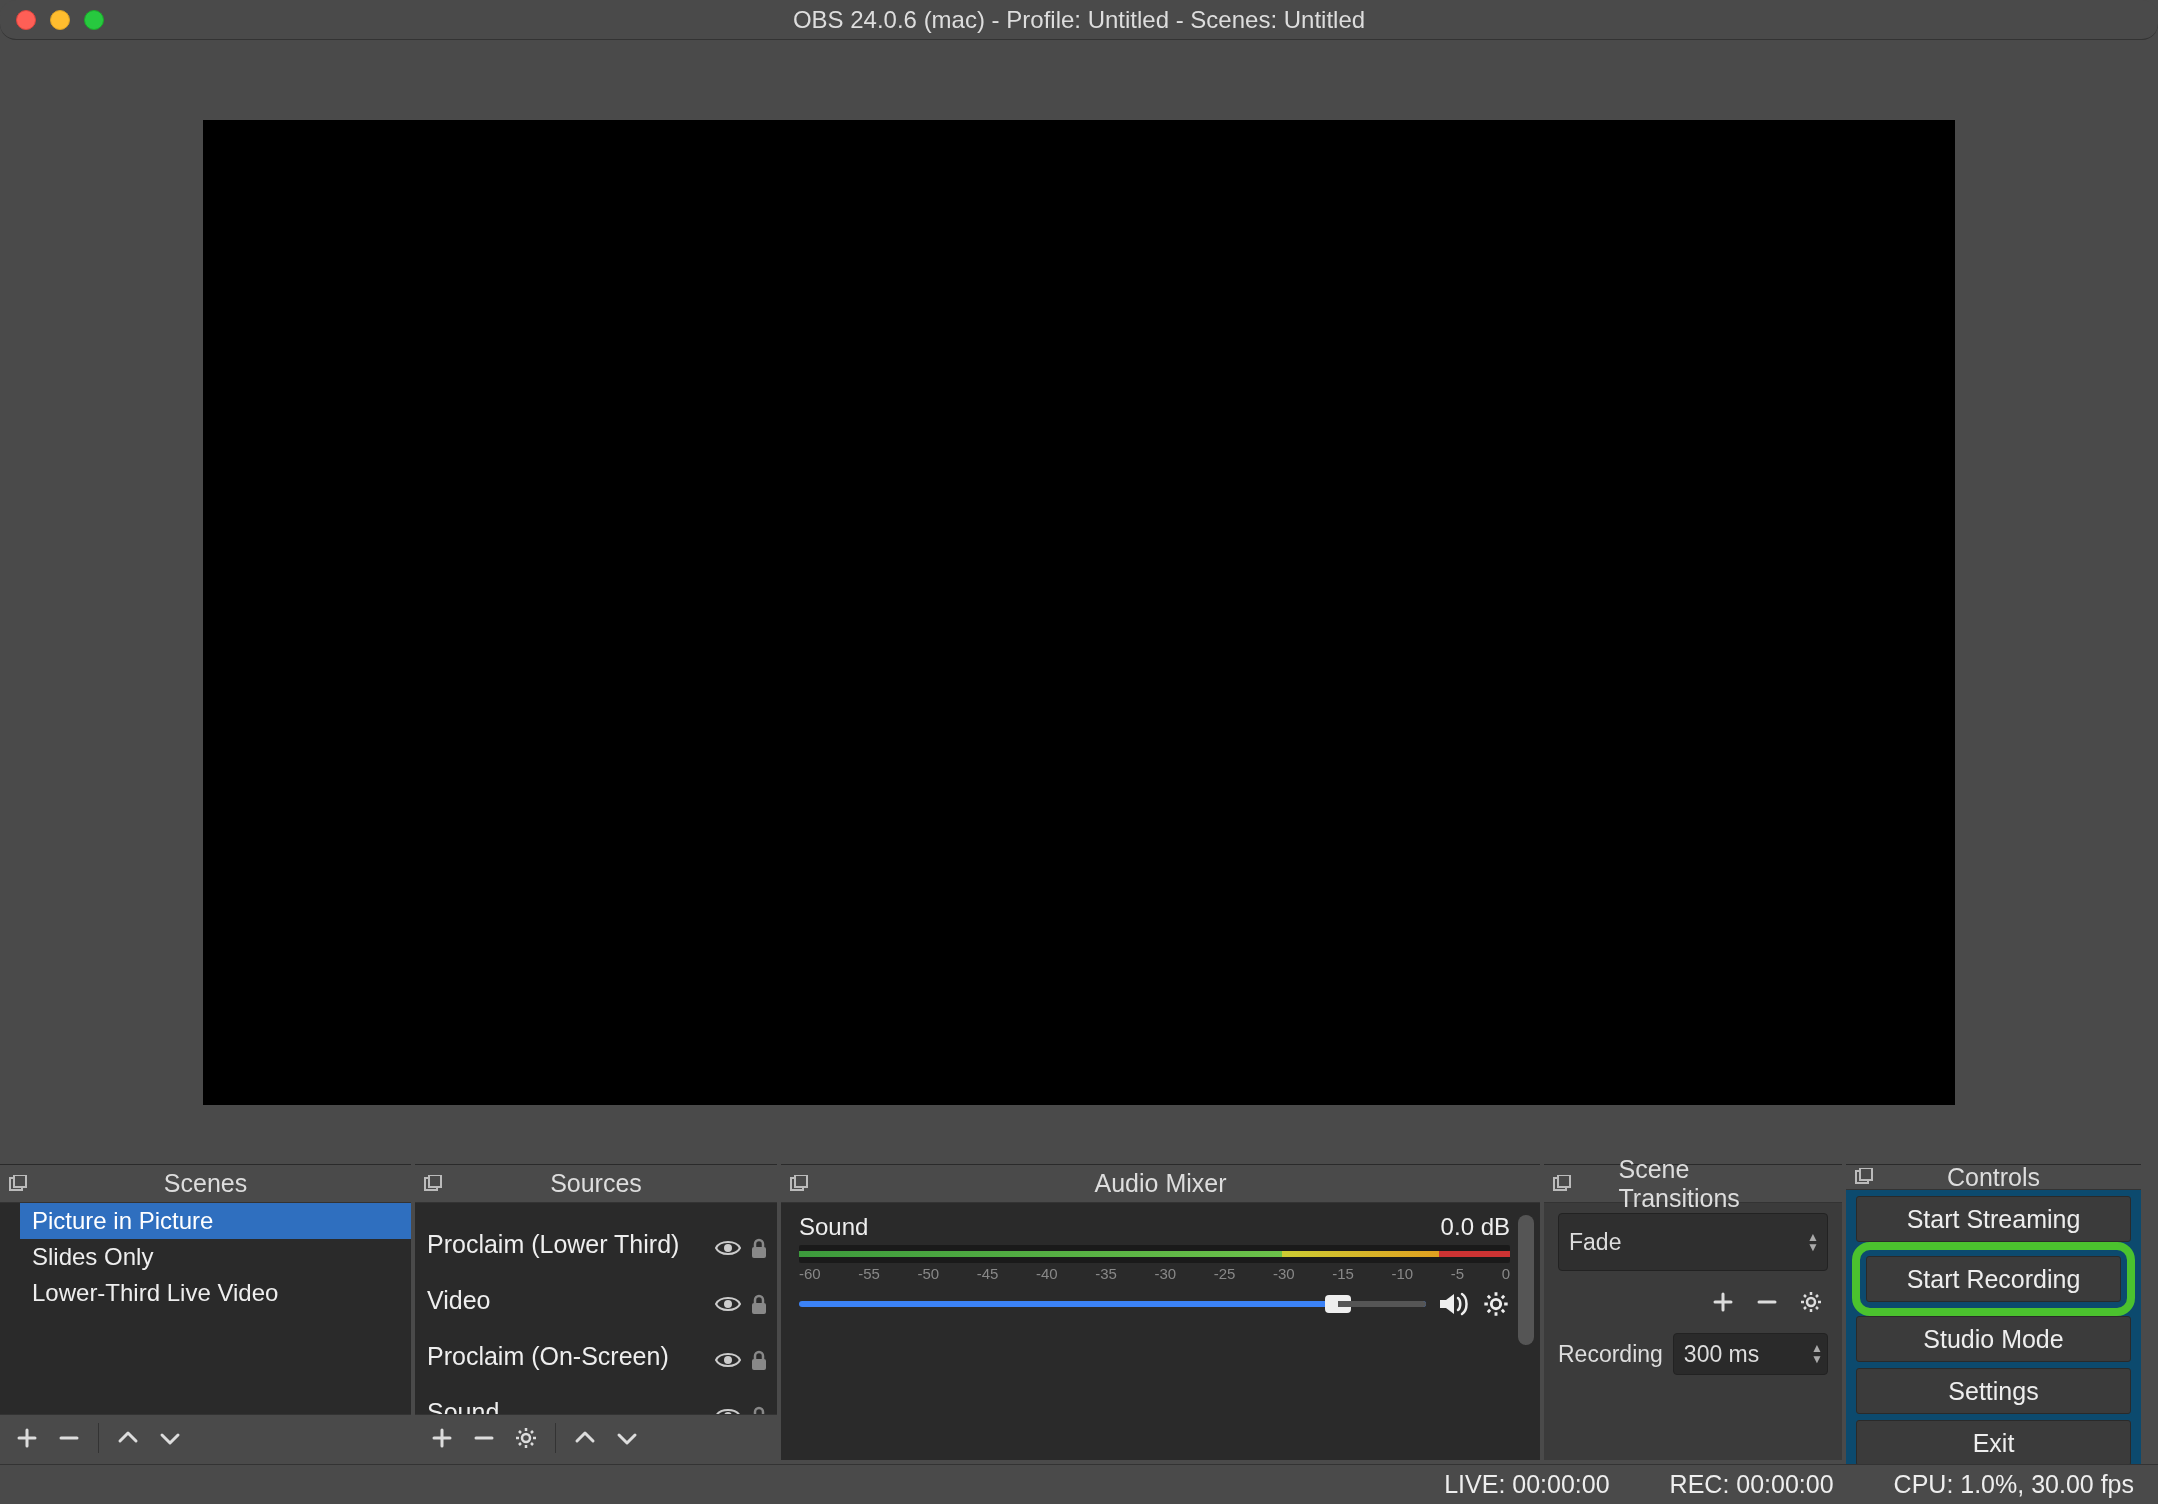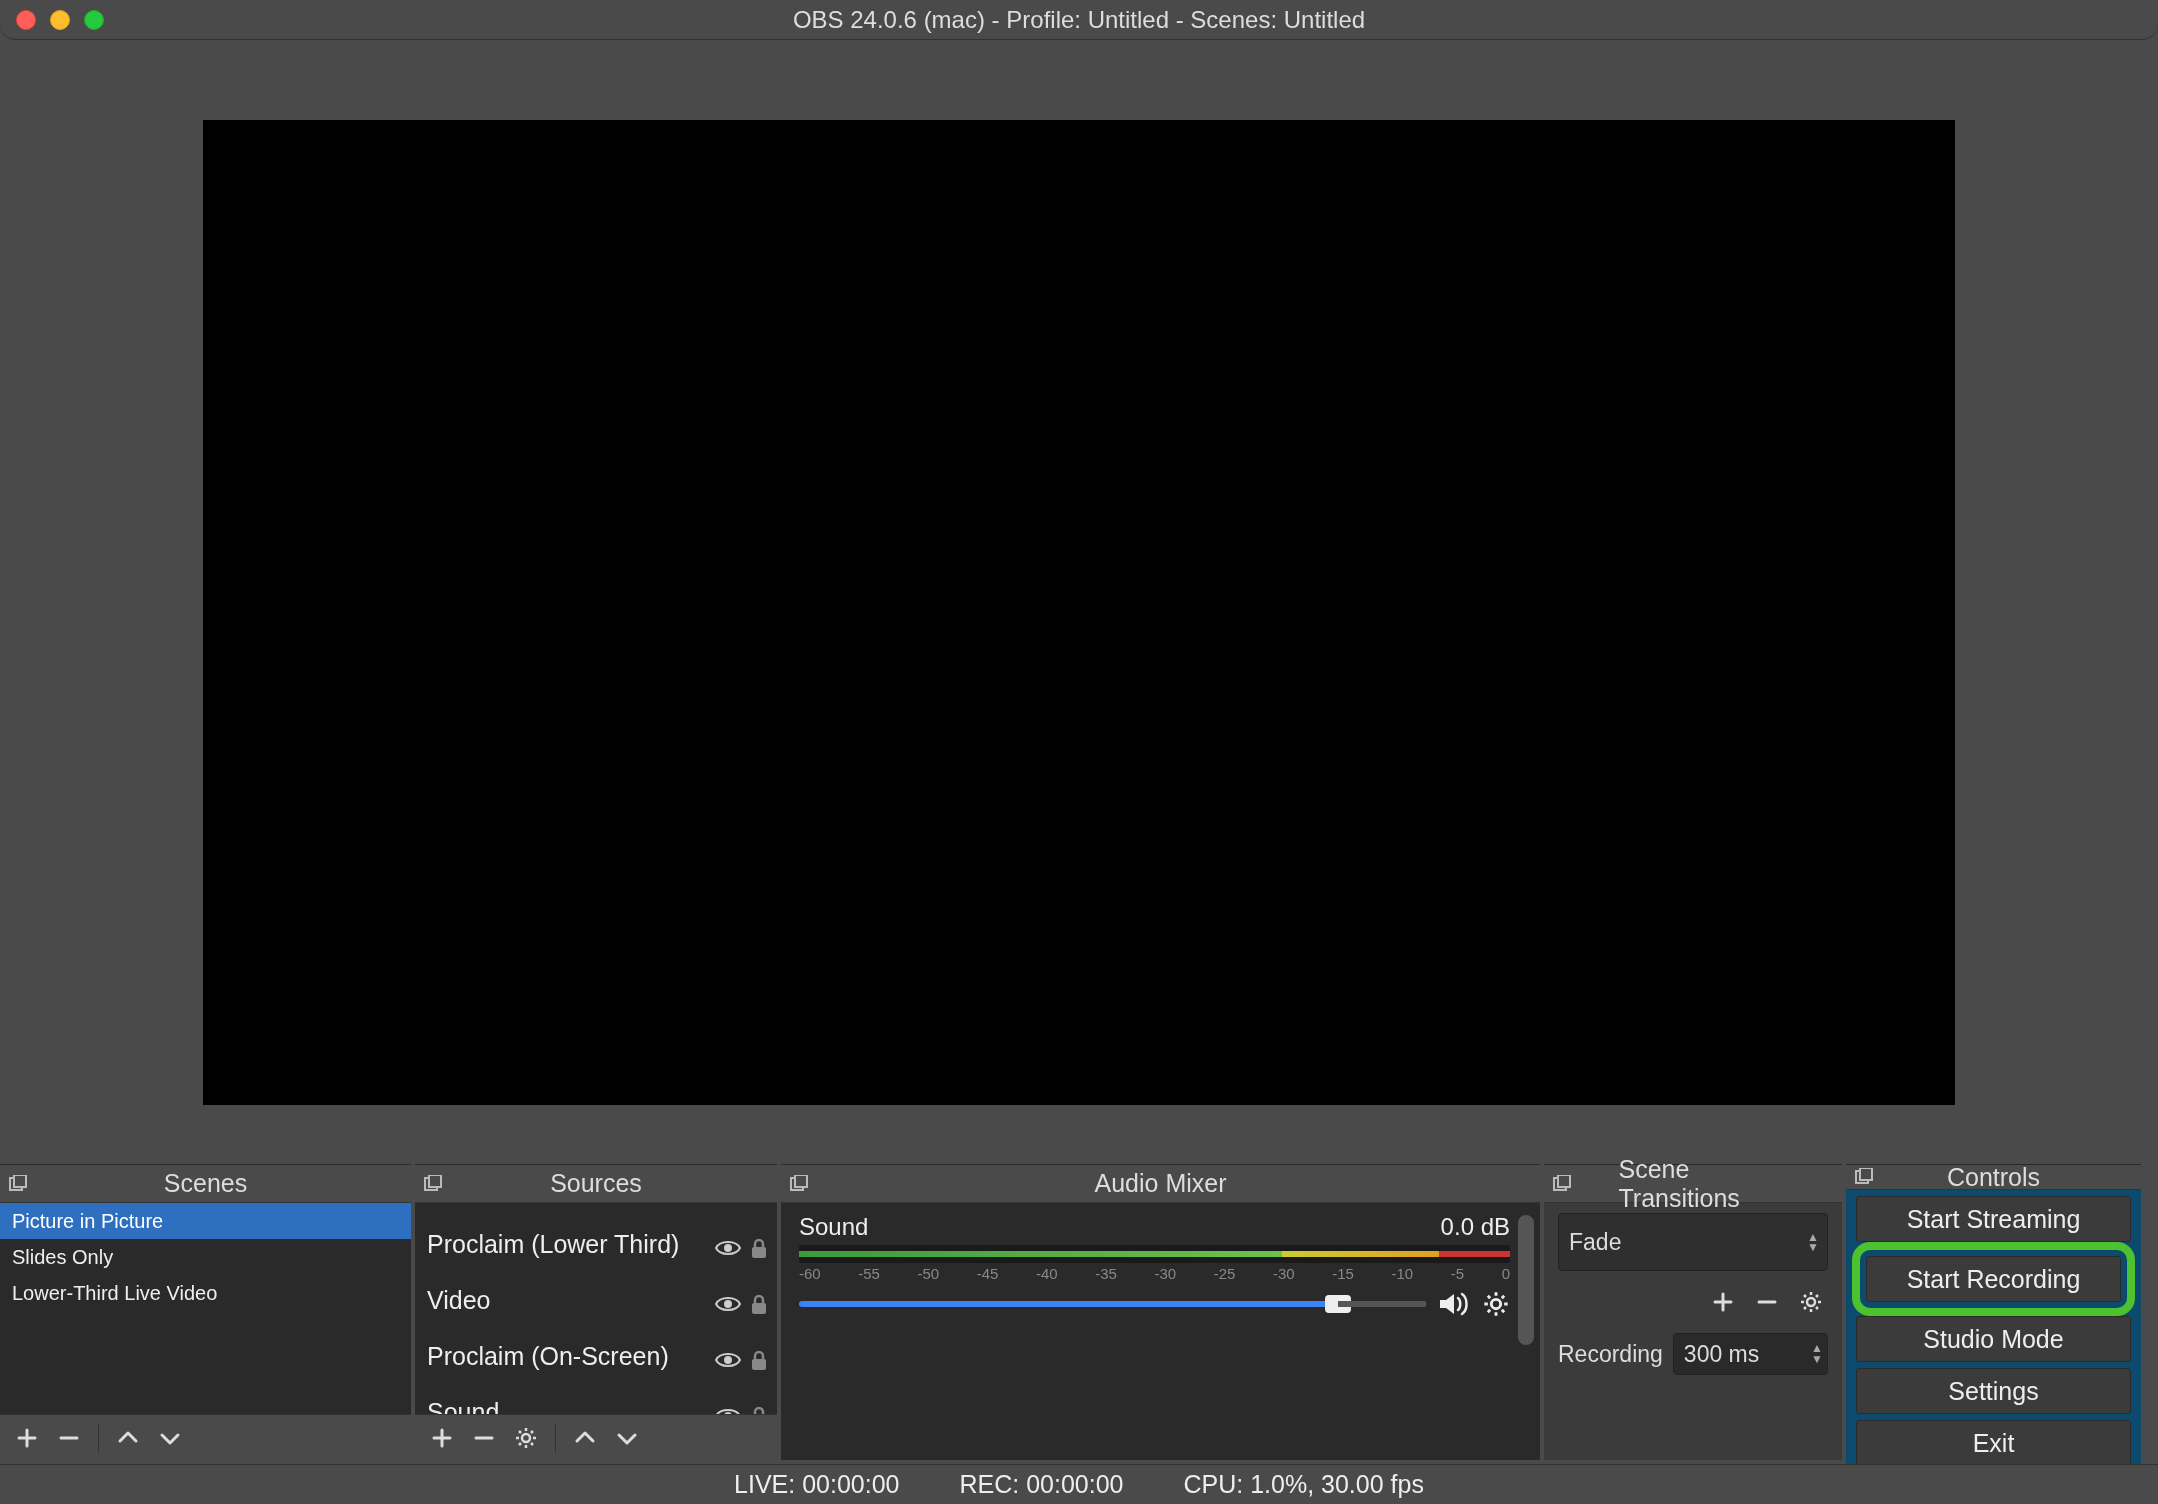--- a/index.html
+++ b/index.html
@@ -23,21 +23,21 @@
     
     .docks { height: 300px; display: flex; gap: 4px; padding: 0 0 4px 0; background: #4a4a4a; }
     .dock { background: #3b3b3b; display: flex; flex-direction: column; border-top: 1px solid #2a2a2a; }
     .dock-header { height: 38px; display: flex; align-items: center; position: relative; background: #4a4a4a; border-bottom: 1px solid #333; }
     .dock-pop { width: 24px; height: 24px; margin-left: 6px; margin-right: 8px; color: #bbb; display:flex; align-items:center; justify-content:center;}
     .dock-title-abs { position: absolute; left: 50%; transform: translateX(-50%); color: #ddd; font-size: 25px; }
 
     
     .scenes { width: 411px; }
     .list { flex: 1; overflow: hidden; background: #2a2a2a; }
-    .list-row { height: 36px; display: flex; align-items: center; padding: 0 12px; color: #eee; font-size: 20px; white-space: nowrap; }
+    .list-row { height: 36px; display: flex; align-items: center; padding: 0 12px; color: #eee; font-size: 24px; white-space: nowrap; margin-left: 20px; }
     .list-row.selected { background: #2f6fbf; color: #fff; }
 
     .dock-toolbar { height: 46px; display: flex; align-items: center; gap: 8px; padding: 0 10px; background: #4a4a4a; border-top: 1px solid #333; }
     .tb-btn { width: 34px; height: 34px; color: #ddd; display: flex; align-items: center; justify-content: center; cursor: pointer; }
     .tb-sep { width: 1px; height: 30px; background: #333; margin: 0 4px; }
 
     
     .sources { width: 362px; }
     .source-row { height: 36px; display: flex; align-items: flex-end; padding: 0 8px 0 12px; color: #eee; font-size: 25px; margin-top: 20px; }
     .source-label { flex: 1; white-space: nowrap; overflow: hidden; }
@@ -73,21 +73,21 @@
     .spinner span { font-size:12px; line-height:11px; cursor:pointer;}
 
     
     .controls { width: 295px; }
     .controls-body { flex: 1; padding: 6px 10px; background: #0c4a6e; display: flex; flex-direction: column; gap: 6px; }
     .btn { height: 46px; background: #3b3b3b; border: 1px solid #2a2a2a; color: #eee; font-size: 25px; display: flex; align-items: center; justify-content: center; border-radius: 3px; cursor: pointer; }
 
     .highlight-ring { border: 8px solid #4bc22e; border-radius: 18px; padding: 6px; margin: -6px -4px; }
 
     
-    .statusbar { height: 40px; background: #4a4a4a; display: flex; align-items: center; justify-content: center; gap: 60px; padding: 0 24px; color: #eee; font-size: 25px; border-top: 1px solid #333; }
+    .statusbar { height: 40px; background: #4a4a4a; display: flex; align-items: center; justify-content: flex-end; gap: 60px; padding: 0 24px; color: #eee; font-size: 25px; border-top: 1px solid #333; }
 
     svg { display:block; }
   </style>
 </head>
 <body>
 
 <div class="window" style="transform: scale(1);">
 
   <div class="titlebar">
     <div class="traffic-lights">

